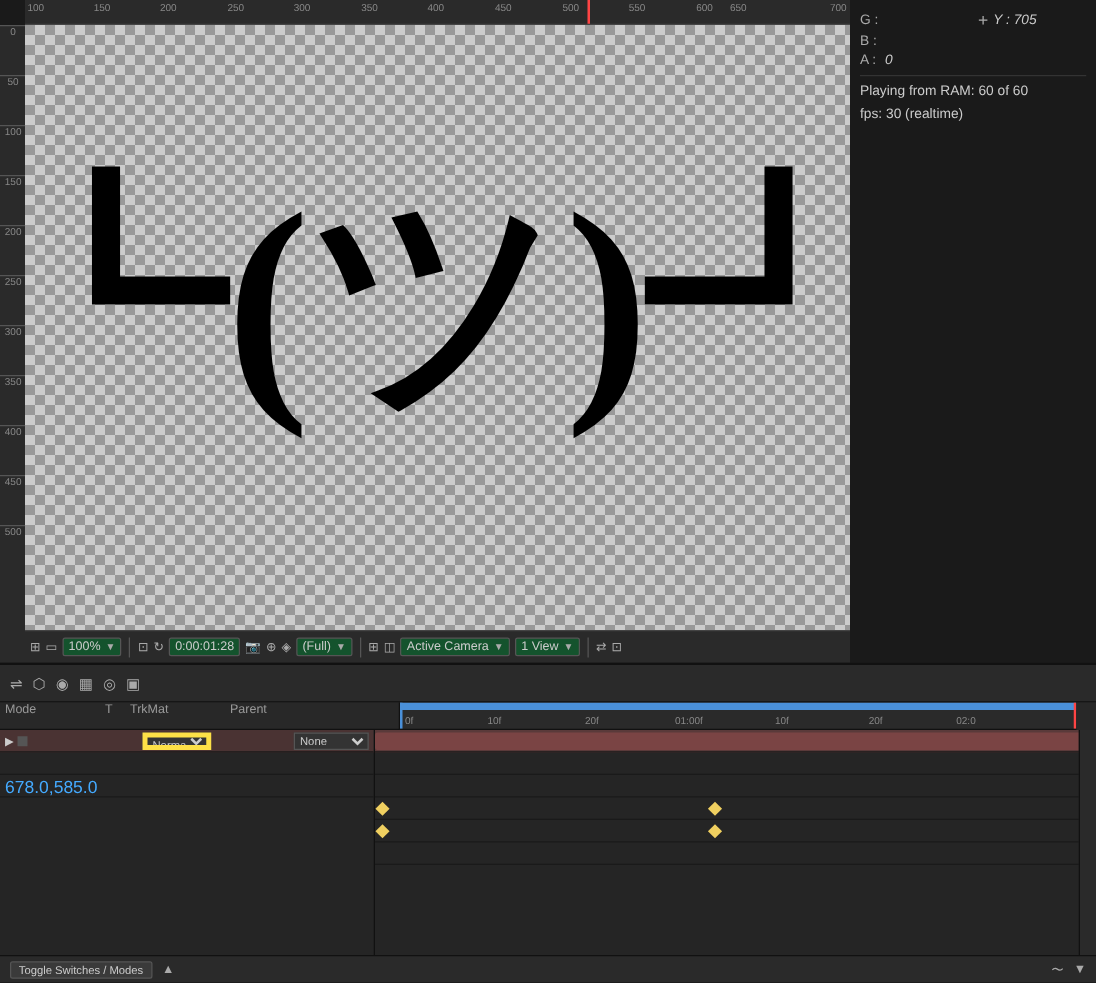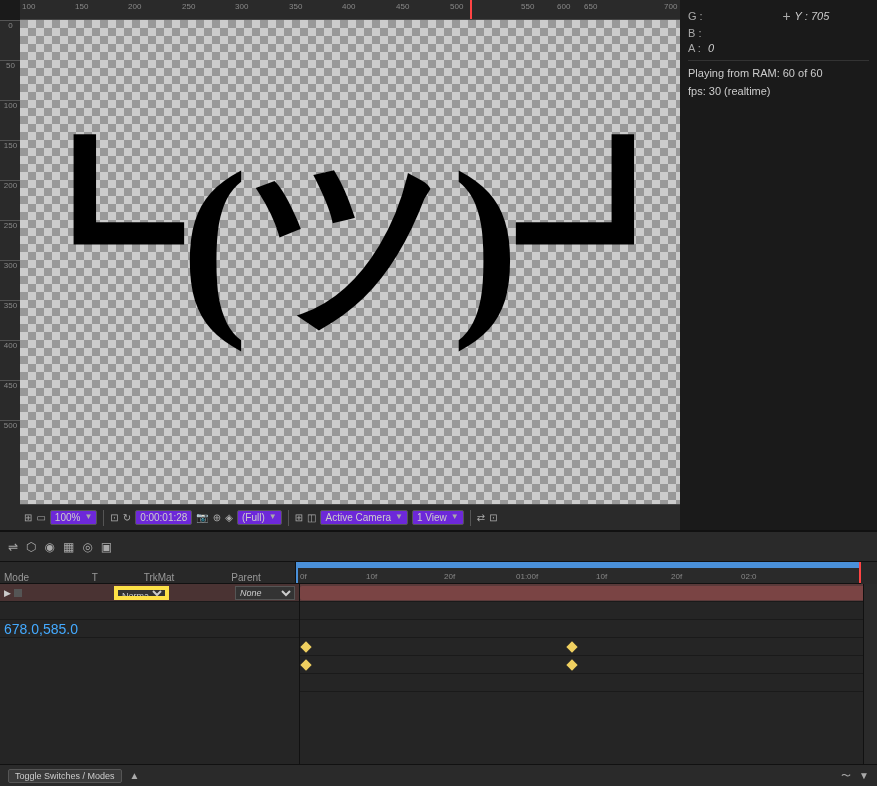--- a/index.html
+++ b/index.html
@@ -127,30 +127,30 @@
       background: #2a2a2a;
       border-top: 1px solid #444;
       display: flex;
       align-items: center;
       padding: 0 4px;
       gap: 4px;
       flex-shrink: 0;
     }
 
     .toolbar-btn {
-      background: #6d28d9;
+      background: #14532d;
       border: 1px solid #555;
       color: #ccc;
       font-size: 10px;
       padding: 1px 4px;
       cursor: pointer;
       border-radius: 2px;
       white-space: nowrap;
       display: flex;
-      align-items: flex-start;
+      align-items: center;
       gap: 2px;
     }
 
     .toolbar-sep {
       width: 1px;
       height: 16px;
       background: #555;
       margin: 0 2px;
     }
 
@@ -224,26 +224,25 @@
       gap: 8px;
     }
 
     .tl-icon {
       color: #aaa;
       font-size: 12px;
       cursor: pointer;
     }
 
     .tl-left-panel {
-      width: 296px;
-      display: flex;
-      align-items: flex-end;
+      width: 320px;
+      display: flex;
+      align-items: flex-start;
       padding: 0 4px;
       flex-shrink: 0;
-      gap: 40px;
     }
 
     .tl-col-mode {
       width: 80px;
       font-size: 10px;
       color: #999;
     }
 
     .tl-col-t {
       width: 20px;
@@ -334,21 +333,20 @@
       height: 14px;
     }
 
     .parent-select {
       background: #333;
       border: 1px solid #555;
       color: #ccc;
       font-size: 9px;
       width: 60px;
       height: 14px;
-      font-style: italic;
     }
 
     
     .track-area {
       flex: 1;
       background: #252525;
       position: relative;
       overflow: hidden;
     }
 
@@ -437,21 +435,21 @@
       <div class="ruler-top-content">
         <span class="ruler-tick" style="left:2px">100</span>
         <span class="ruler-tick" style="left:55px">150</span>
         <span class="ruler-tick" style="left:108px">200</span>
         <span class="ruler-tick" style="left:162px">250</span>
         <span class="ruler-tick" style="left:215px">300</span>
         <span class="ruler-tick" style="left:269px">350</span>
         <span class="ruler-tick" style="left:322px">400</span>
         <span class="ruler-tick" style="left:376px">450</span>
         <span class="ruler-tick" style="left:430px">500</span>
-        <span class="ruler-tick" style="left:501px">550</span>
+        <span class="ruler-tick" style="left:483px">550</span>
         <span class="ruler-tick" style="left:537px">600</span>
         <span class="ruler-tick" style="left:564px">650</span>
         <span class="ruler-tick" style="left:644px">700</span>
         <div class="ruler-playhead" style="left:450px;"></div>
       </div>
     </div>
 
     <div class="canvas-area">
       <div class="checkerboard">
         <div class="artwork-text">┗(ツ)┛</div>

